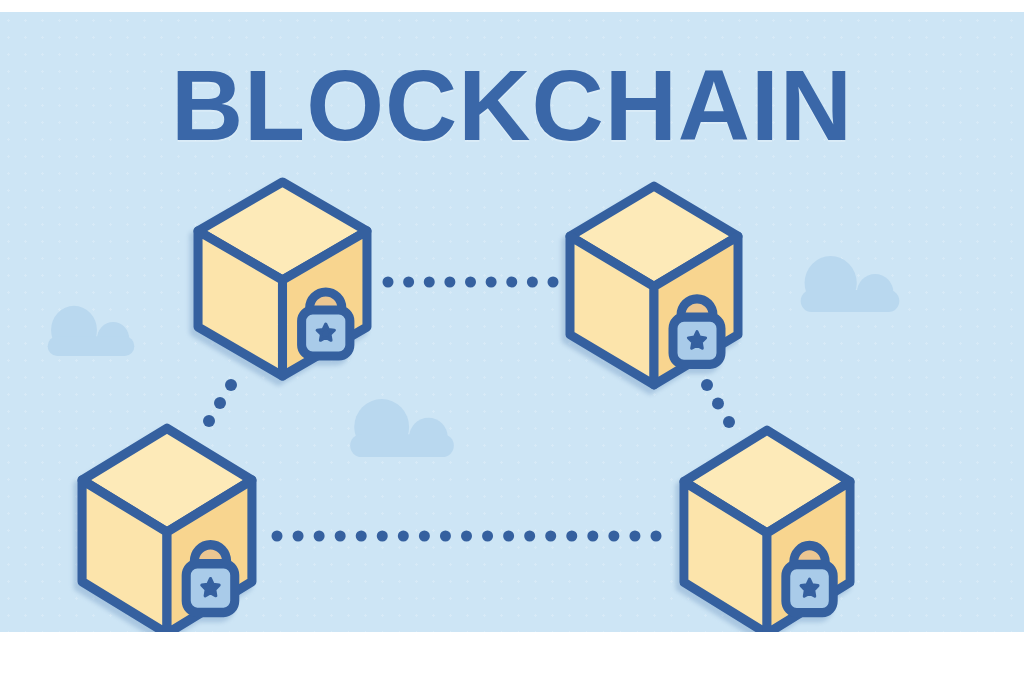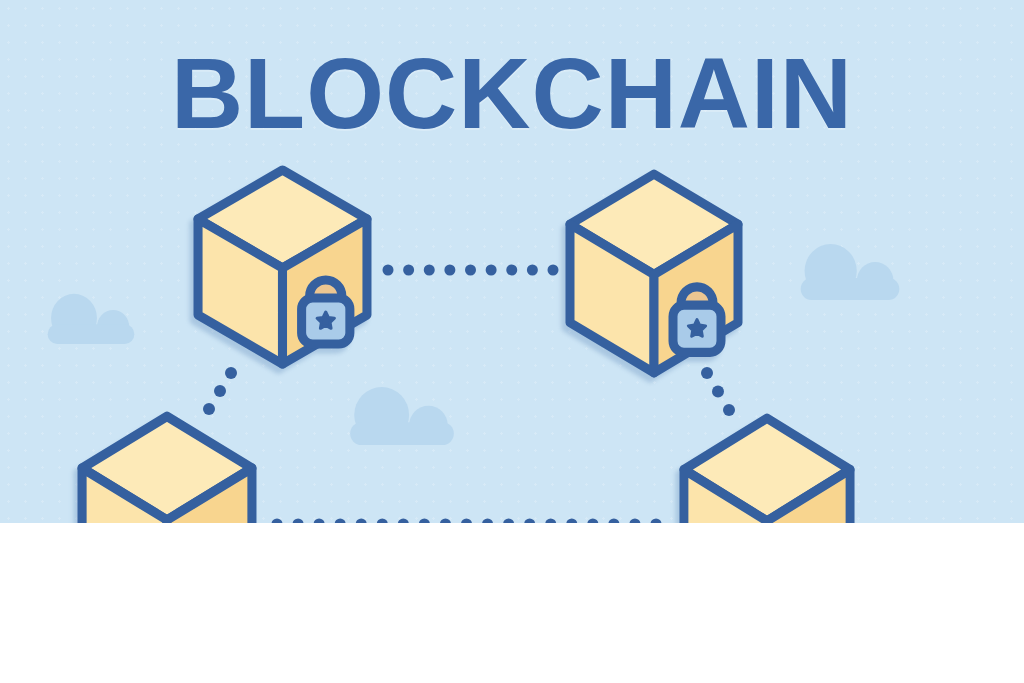--- a/index.html
+++ b/index.html
@@ -1,21 +1,22 @@
 <!DOCTYPE html>
 <html style="--background: #cde5f5; --title: #3a67a8; --outline: #35609f; --cube-top: #fdeab8; --cube-left: #fce4ab; --cube-right: #f8d58f; --lock-fill: #a9cbe9; --shackle-hole: #ecc691; --cloud: #b9d8ef; --dot: #35609f;"><head>
 <meta charset="utf-8">
 <style>
   html,body{margin:0;padding:0;}
   .scene{
     position:relative;
-    width:1024px;height:523px;
+    width:1024px;height:620px;
     overflow:hidden;
     background:var(--background,#cde5f5);
     font-family:"Liberation Sans", sans-serif;
+    margin-top:12px;
   }
   
   .scene::after{
     content:"";
     position:absolute;inset:0;
     background-image:radial-gradient(circle, rgba(255,255,255,0.55) 1px, transparent 1.4px);
     background-size:17px 17px;
     opacity:.35;
     pointer-events:none;
   }

